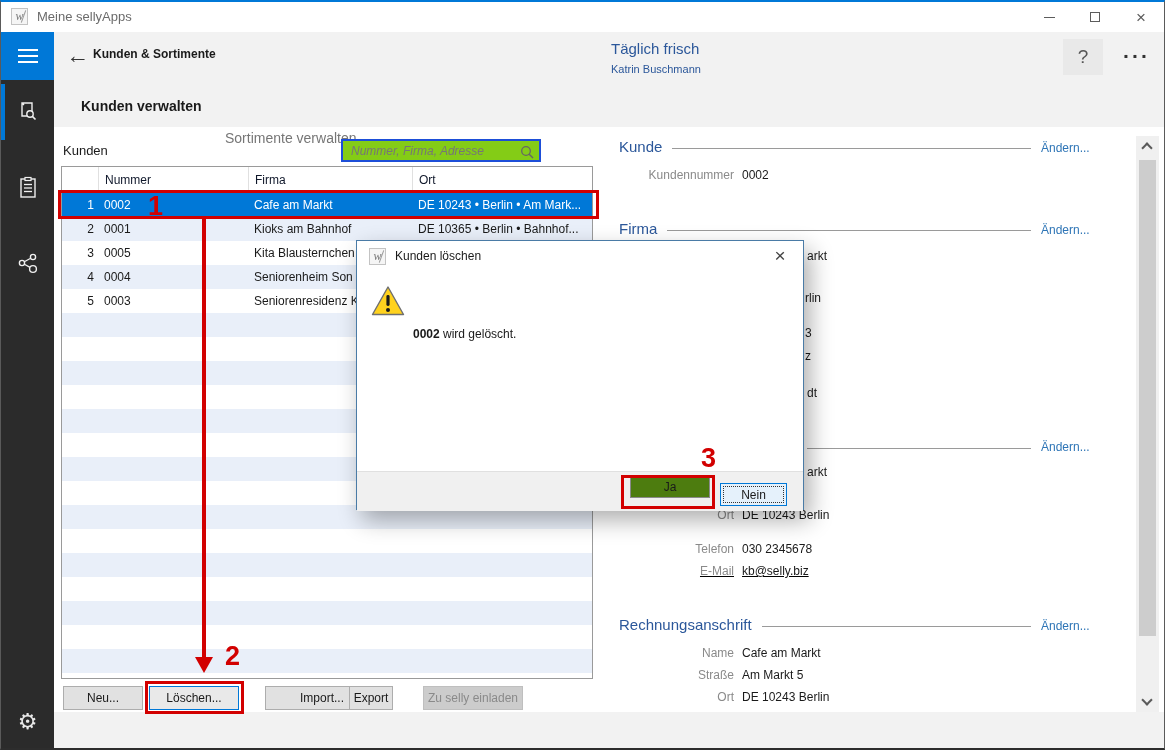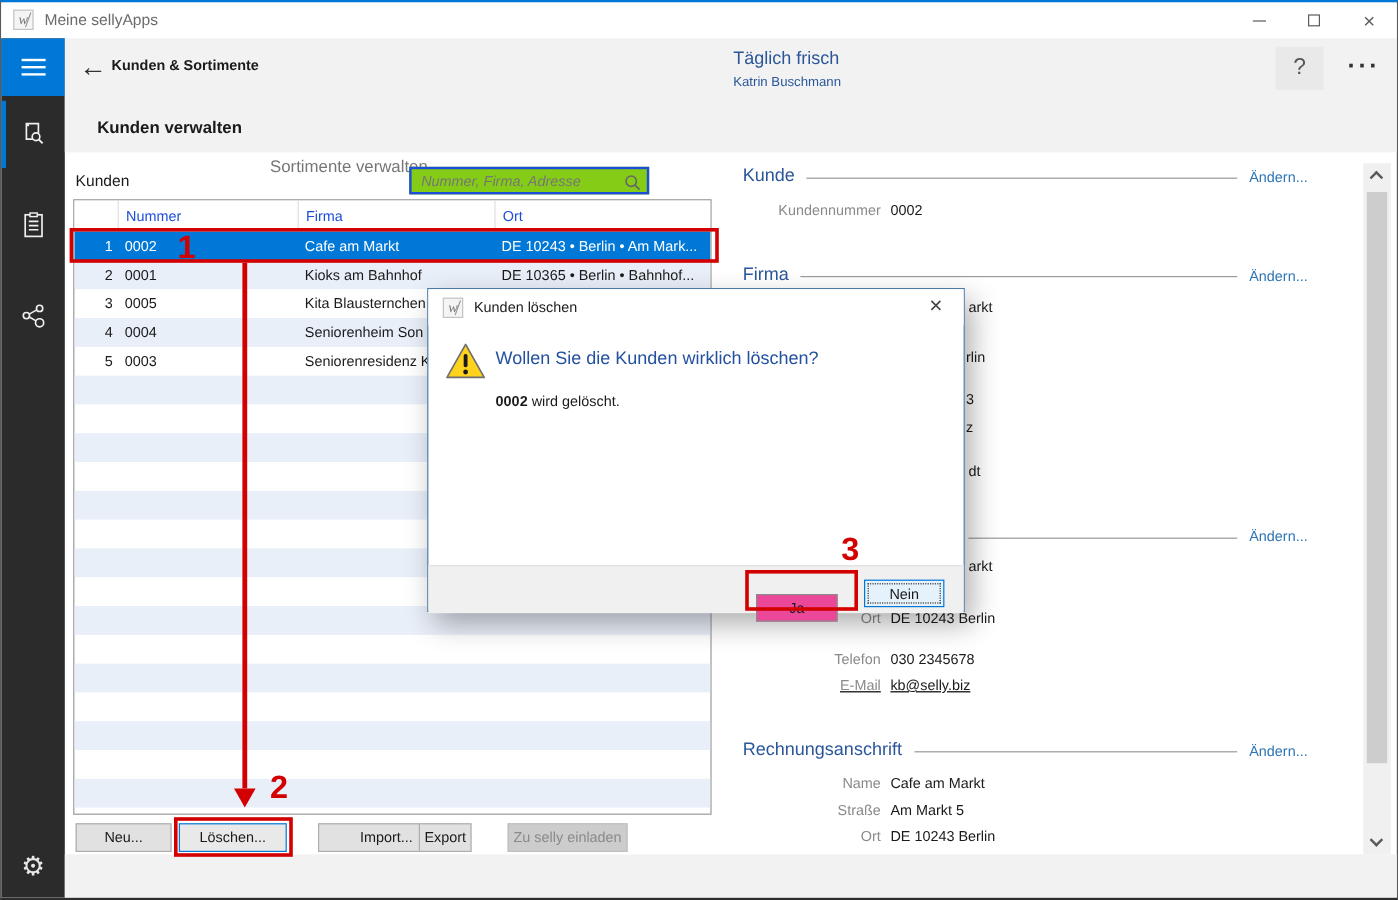--- a/index.html
+++ b/index.html
@@ -40,21 +40,21 @@
 
   
   .lbl-kunden{position:absolute;left:62px;top:141px;font-size:13px;color:#1a1a1a;}
   .search{position:absolute;left:340px;top:137px;width:200px;height:23px;background:#84cc16;border:2px solid #1d4ed8;}
   .search input{position:absolute;left:6px;top:2px;width:215px;border:0;outline:0;font-size:12px;font-style:italic;color:#444;background:transparent;}
   .search input::placeholder{color:#767676;font-style:italic;}
   .search svg{position:absolute;right:5px;top:4px;}
 
   .table{position:absolute;left:60px;top:164px;width:532px;height:513px;border:1px solid #9a9a9a;background:#fff;overflow:hidden;}
   .thead{display:grid;grid-template-columns:36px 150px 164px 1fr;height:26px;background:#fff;border-bottom:1px solid #d0d0d0;}
-  .thead div{font-size:12px;color:#1d4ed8;padding:6px 0 0 6px;border-left:1px solid #e0e0e0;}
+  .thead div{font-size:12px;color:#0f172a;padding:6px 0 0 6px;border-left:1px solid #e0e0e0;}
   .thead div:first-child{border-left:0;}
   .trow{display:grid;grid-template-columns:36px 150px 164px 1fr;height:24px;font-size:12px;color:#1a1a1a;}
   .trow div{padding:5px 2px 0 6px;white-space:nowrap;overflow:hidden;}
   .trow .c0{text-align:right;padding-right:4px;}
   .trow.alt{background:#e9eff9;}
   .trow.sel{background:#0078d7;color:#fff;}
 
   .btnrow button{position:absolute;top:684px;height:24px;background:#e1e1e1;border:1px solid #adadad;font-size:12px;color:#1a1a1a;padding:0;}
   .btnrow .focus{border:1px solid #0078d7;background:#e9e9e9;}
   .btnrow .disabled{background:#cccccc;border:1px solid #bfbfbf;color:#8a8a8a;}
@@ -82,21 +82,21 @@
   
   .dialog{position:absolute;left:355px;top:238px;width:448px;height:270px;background:#fff;border:1px solid #4a7ba6;box-shadow:6px 10px 22px rgba(0,0,0,.32);}
   .dlg-title{position:absolute;left:0;top:0;width:100%;height:30px;background:#fff;}
   .dlg-title .app-ico{left:12px;top:7px;}
   .dlg-name{position:absolute;left:38px;top:8px;font-size:12px;color:#1a1a1a;}
   .dlg-x{position:absolute;right:8px;top:3px;width:30px;height:24px;text-align:center;font-size:19px;color:#444;line-height:24px;}
   .dlg-main{position:absolute;left:56px;top:49px;font-size:15px;color:#23519f;}
   .dlg-sub{position:absolute;left:56px;top:86px;font-size:12px;color:#1a1a1a;}
   .dlg-foot{position:absolute;left:0;top:230px;width:100%;height:40px;background:#f0f0f0;border-top:1px solid #e0e0e0;}
   .dlg-btn{position:absolute;height:23px;font-size:12px;color:#1a1a1a;padding:0;}
-  .btn-ja{left:273px;top:23px;width:68px;background:#ec4899;border:1px solid #8a8a8a;}
+  .btn-ja{left:273px;top:3px;width:80px;background:#4d7c0f;border:1px solid #8a8a8a;}
   .btn-nein{left:363px;top:11px;width:67px;background:#e5f1fb;border:1px solid #0078d7;outline:1px dotted #333;outline-offset:-4px;}
   .warn{position:absolute;left:14px;top:44px;}
 
   
   .anno{position:absolute;pointer-events:none;}
   .redbox{border:3px solid #d20000;}
   .redlabel{color:#d20000;font-size:27px;font-weight:bold;line-height:1;}
   .arrow-line{width:4px;background:#d20000;}
   .arrow-head{width:0;height:0;border-left:9px solid transparent;border-right:9px solid transparent;border-top:16px solid #d20000;}
 </style>
@@ -391,21 +391,20 @@
     <div class="dlg-title">
       <div class="app-ico">w<i></i></div>
       <div class="dlg-name">Kunden löschen</div>
       <div class="dlg-x"><span>×</span></div>
     </div>
     <svg class="warn" width="34" height="32" viewBox="0 0 34 32">
       <path d="M17 2 L32.5 29.5 L1.5 29.5 Z" fill="#ffd21e" stroke="#6f6f6f" stroke-width="1.4" stroke-linejoin="round"></path>
       <rect x="15.4" y="10" width="3.2" height="11" rx="1.4" fill="#1a1a1a"></rect>
       <circle cx="17" cy="25" r="2" fill="#1a1a1a"></circle>
     </svg>
-    <div class="dlg-main">Wollen Sie die Kunden wirklich löschen?</div>
     <div class="dlg-sub"><b>0002</b><span> wird gelöscht.</span></div>
     <div class="dlg-foot">
       <button class="dlg-btn btn-ja">Ja</button>
       <button class="dlg-btn btn-nein">Nein</button>
     </div>
   </div>
 
   <div class="anno redbox" style="left:57px;top:188px;width:541px;height:29px;"></div>
   <div class="anno redlabel" style="left:147px;top:191px;">1</div>
   <div class="anno arrow-line" style="left:201px;top:217px;height:438px;"></div>

